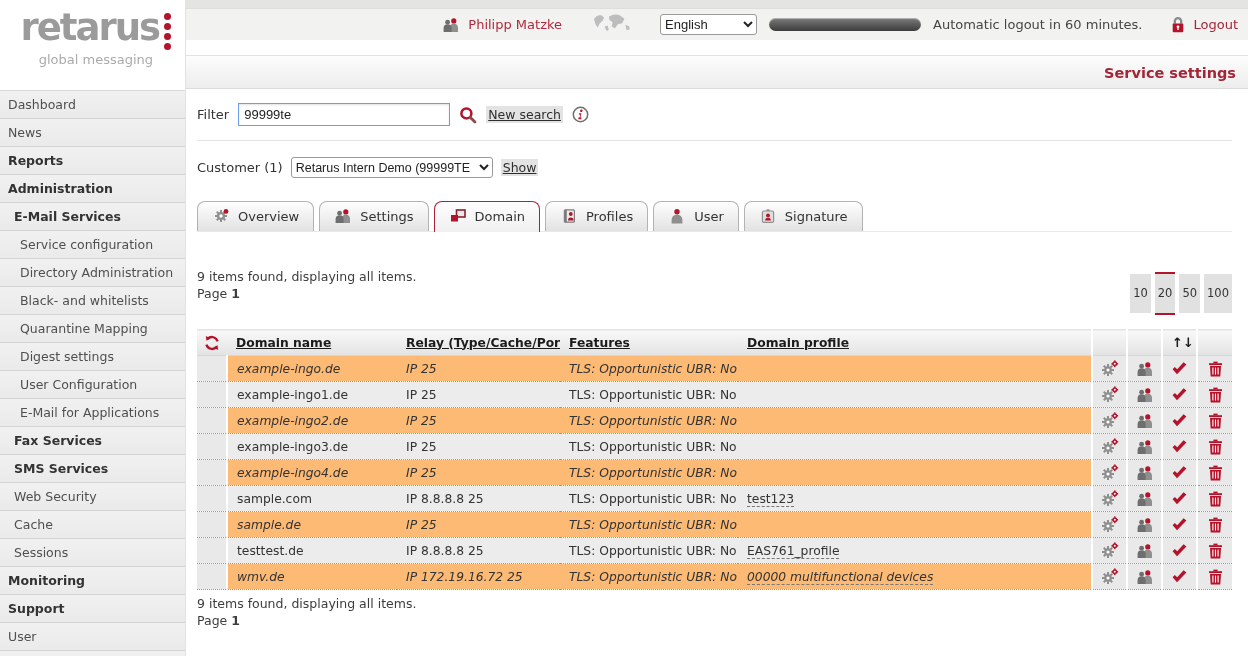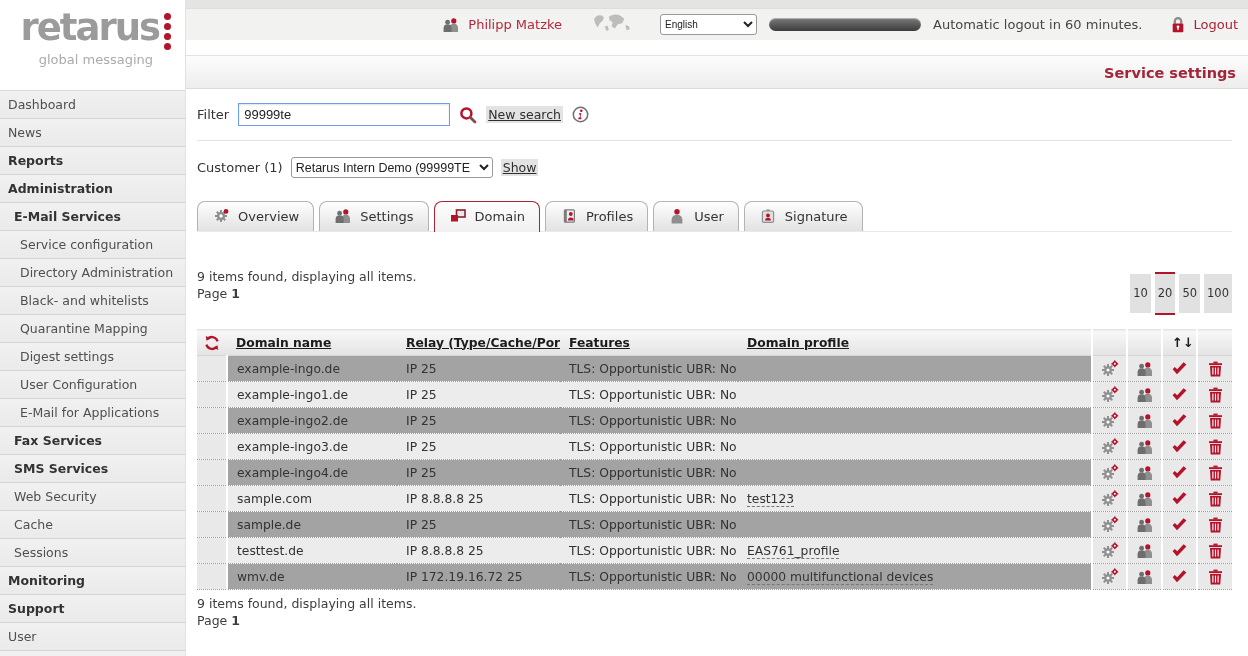--- a/index.html
+++ b/index.html
@@ -21,21 +21,21 @@
   .nav-item.ind-2{padding-left:20px;}
 
   
   .main{flex:1;display:flex;flex-direction:column;border-left:1px solid #e2e2e2;min-width:0;}
   .topstrip{height:8px;background:#e4e4e3;border-bottom:1px solid #dedede;}
   .topbar{height:31px;background:#f2f2f0;display:flex;align-items:center;padding:0 10px;gap:0;font-size:13px;}
   .topbar .sp{flex:1;}
   .userblock{display:flex;align-items:center;gap:8px;}
   .username{color:#b1293e;}
   .mapwrap{margin:0 26px 0 30px;}
-  .langselect{font-size:10px;height:21px;border:1px solid #9a9a9a;border-radius:3px;background:#fff;color:#222;width:97px;}
+  .langselect{font-size:13px;height:21px;border:1px solid #9a9a9a;border-radius:3px;background:#fff;color:#222;width:97px;}
   .pill{width:152px;height:13px;border-radius:7px;background:linear-gradient(#7b7b7b,#3c3c3c);box-shadow:inset 0 1px 1px rgba(255,255,255,.45);margin:0 12px;}
   .logout-hint{color:#454545;margin-right:28px;}
   .logoutblock{display:flex;align-items:center;gap:7px;}
   .logout-label{color:#a8243a;cursor:pointer;}
 
   .title-band{margin-top:15px;background:linear-gradient(#fdfdfd,#ededec);border-top:1px solid #e3e3e3;border-bottom:1px solid #dcdcdc;padding:7px 12px 6px;text-align:right;}
   .page-title{color:#a32638;font-weight:bold;font-size:14.5px;}
 
   .content{flex:1;background:#fff;padding:14px 16px 0 11px;box-sizing:border-box;min-width:0;}
 
@@ -57,21 +57,21 @@
   .summary-lines div{line-height:17px;}
   .pagesizes{margin-top:4px;white-space:nowrap;}
   .size{background:#e1e1e1;padding:12px 3px;margin-left:4px;font-size:11.5px;color:#333;cursor:pointer;display:inline-block;line-height:15px;}
   .size.selected{border-top:2px solid #b3132b;border-bottom:2px solid #b3132b;}
 
   table.domains{width:100%;border-collapse:collapse;margin-top:14px;font-size:12.3px;color:#333;table-layout:fixed;}
   .domains th,.domains td{height:25px;padding:0 9px;border-bottom:1px dotted #9a9a9a;text-align:left;vertical-align:middle;overflow:hidden;white-space:nowrap;}
   .domains thead th{background:linear-gradient(#f8f8f8,#e3e3e3);border-top:1px solid #e4e4e4;border-bottom:1px solid #d6d6d6;font-weight:bold;font-size:12.3px;color:#1b1b1b;}
   .domains thead th.gap{border-left:2px solid #fff;}
   .domains th .coltitle{text-decoration:underline;cursor:pointer;}
-  .domains td.cell-odd{background:#a3a3a3;}
+  .domains td.cell-odd{background:#fdba74;font-style:italic;}
   .domains td.cell-even{background:#ececec;}
   .domains td.icn{background:#e9e9e9;border-left:2px solid #fff;text-align:center;padding:0;}
   .domains td.lead{background:#e9e9e9;border-right:2px solid #fff;padding:0;}
   .domains th.lead-h{text-align:center;padding:0 4px;}
   .domains th.sort-h{text-align:center;font-size:13px;cursor:pointer;}
   .profile-link{color:#333;text-decoration:none;border-bottom:1px dashed #777;cursor:pointer;}
   .rowicon{cursor:pointer;display:inline-flex;vertical-align:middle;}
 
   .bottom-block{font-size:12.5px;color:#3d3d3d;margin-top:5px;}
   .bottom-block div{line-height:17px;}

